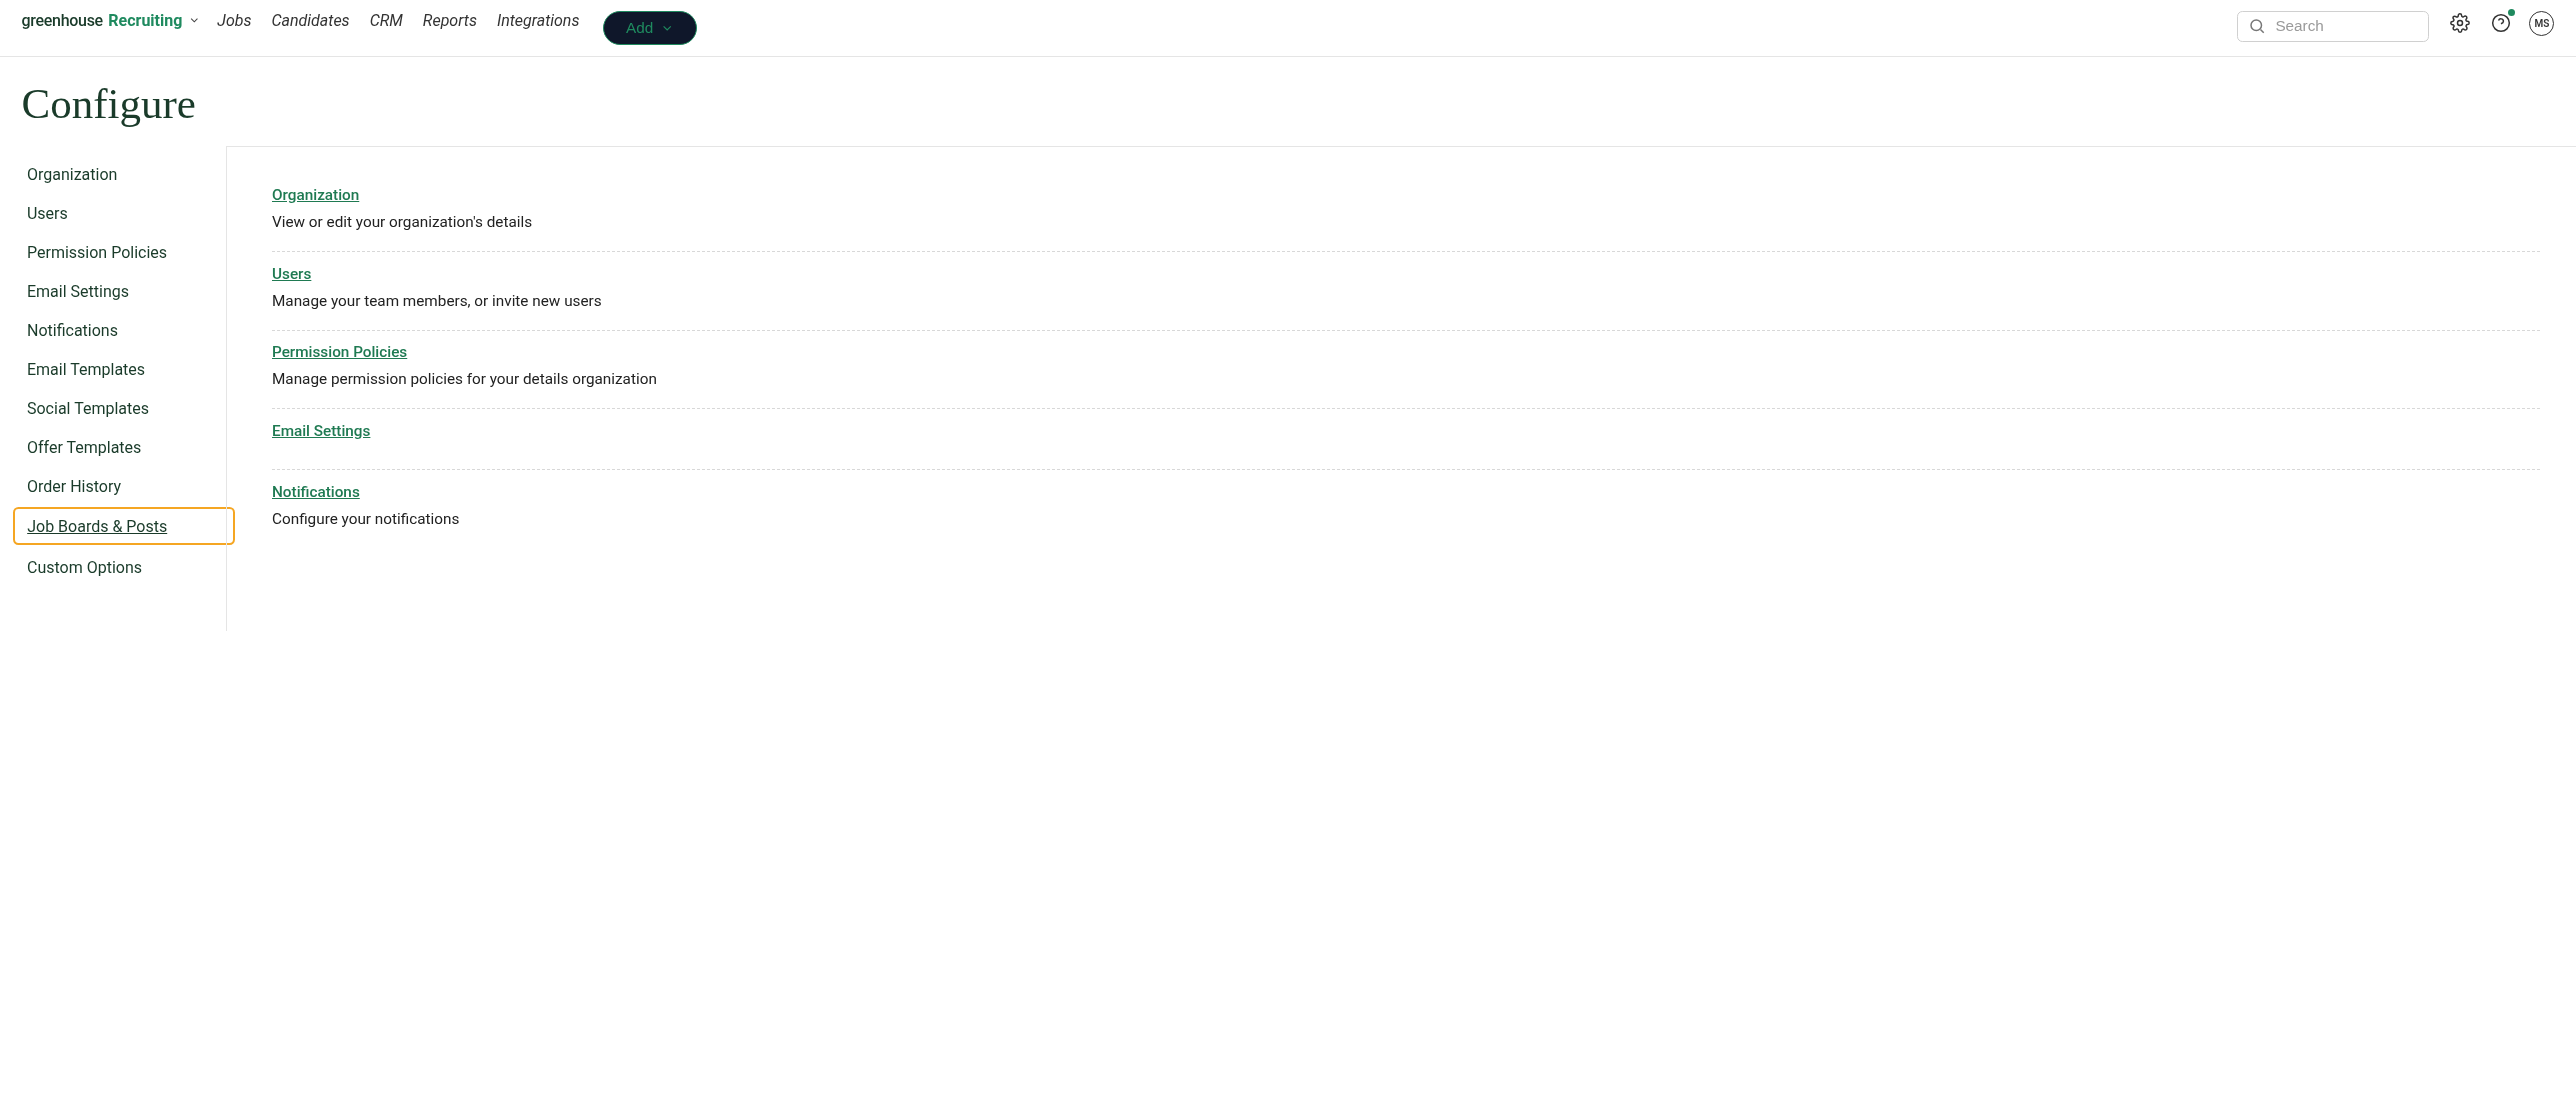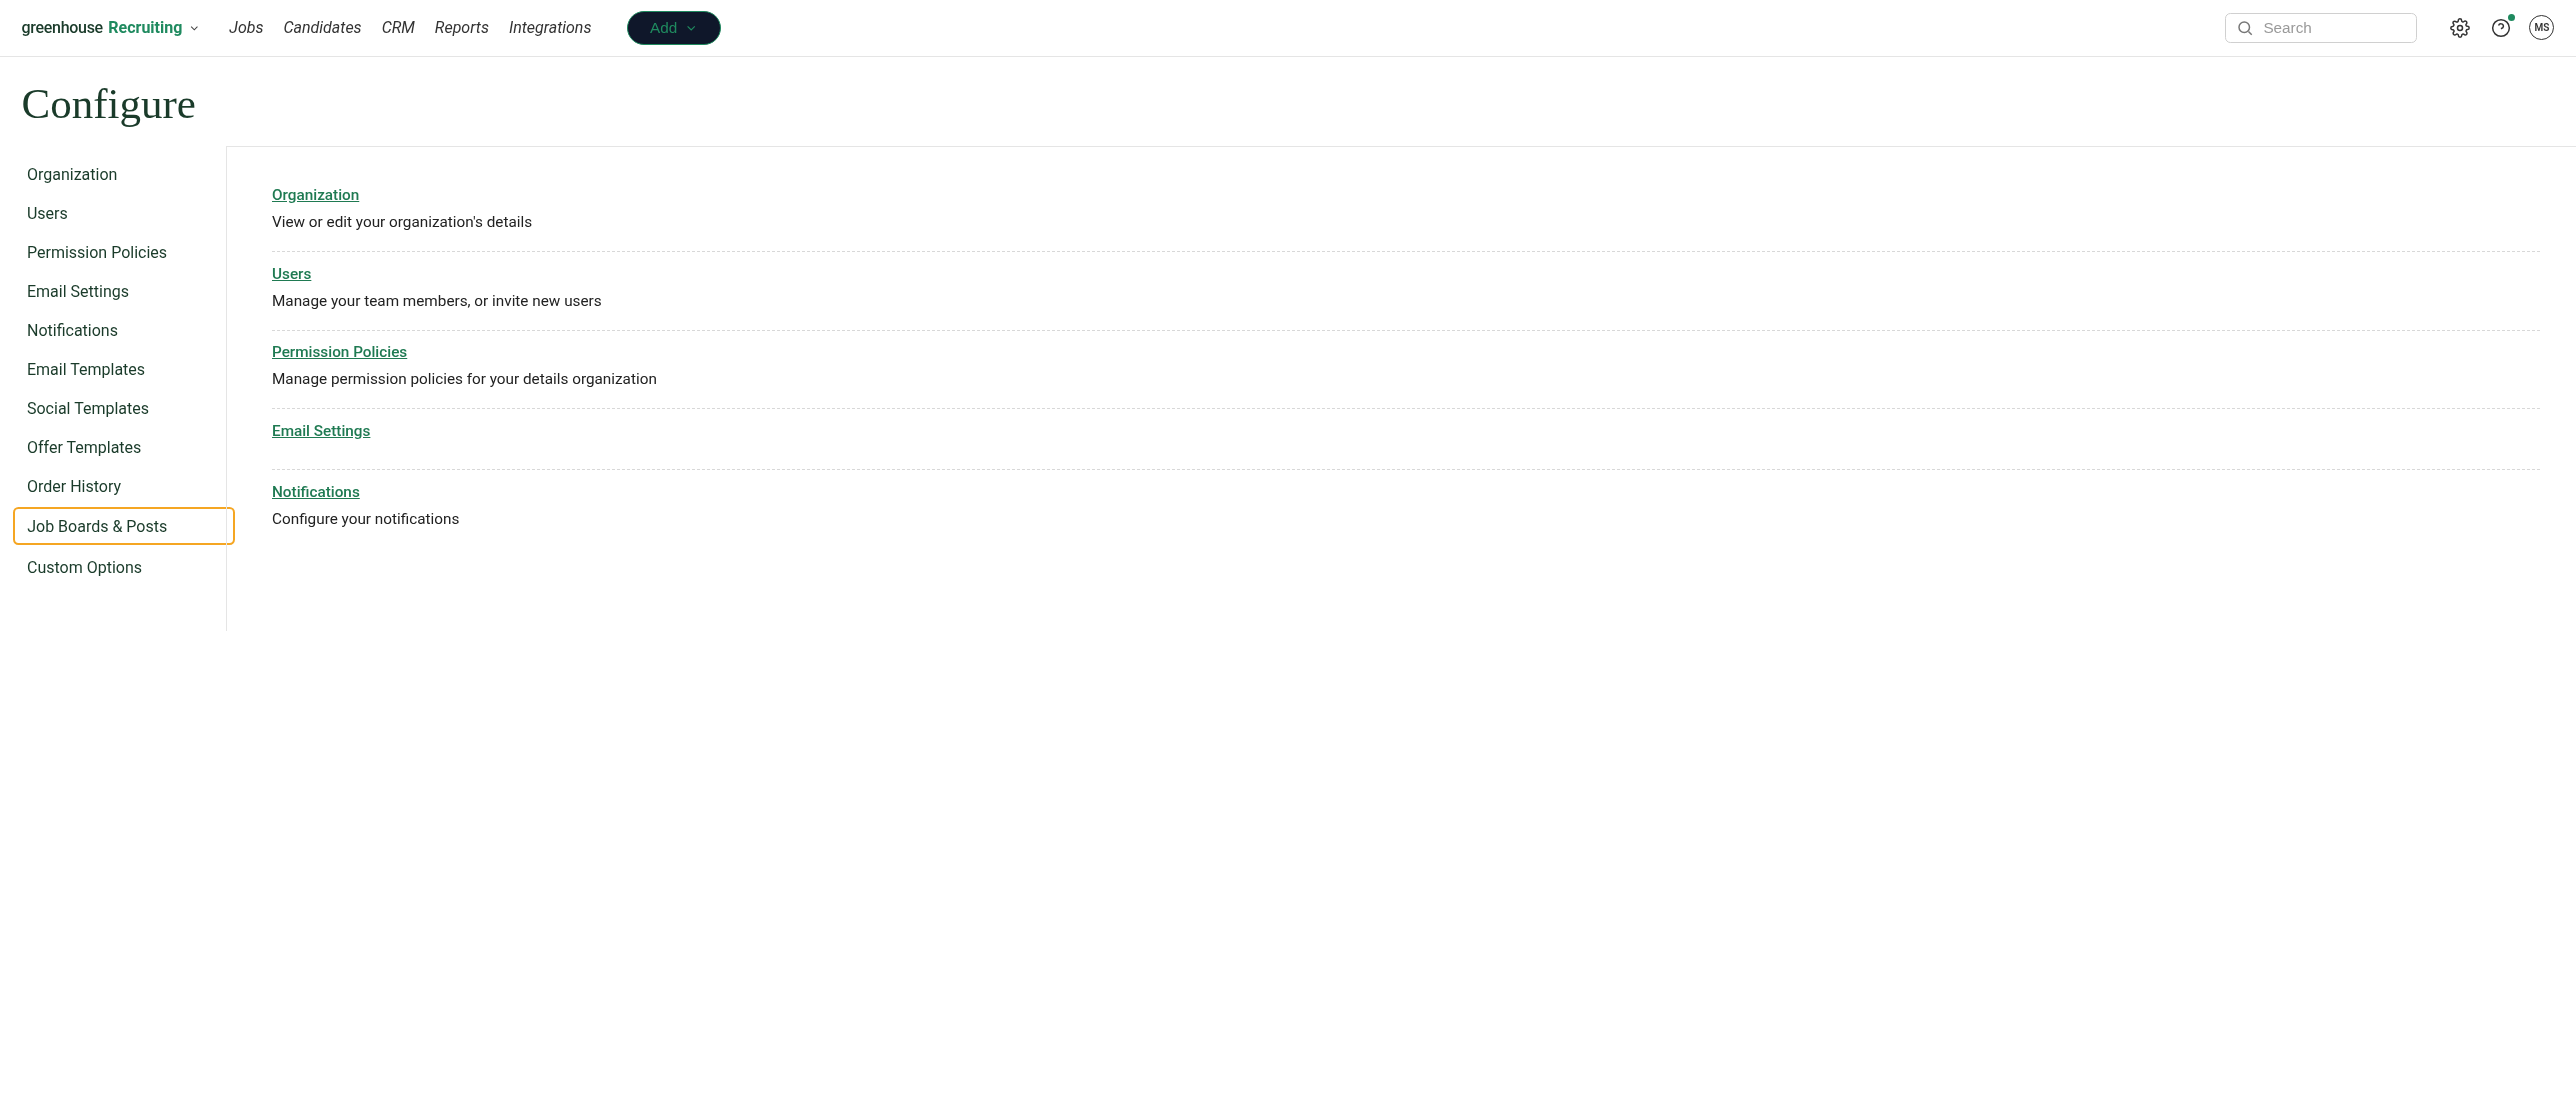--- a/index.html
+++ b/index.html
@@ -4,24 +4,24 @@
 <style>
   * { box-sizing: border-box; margin: 0; padding: 0; }
   body {
     font-family: -apple-system, BlinkMacSystemFont, "Segoe UI", Roboto, Helvetica, Arial, sans-serif;
     background: #fff;
     color: #222;
     font-size: 14.4px;
   }
   .topbar {
     display: flex;
-    align-items: center;
+    align-items: flex-start;
     padding: 10.8px 21.6px;
     border-bottom: 0.9px solid #e5e5e5;
-    gap: 20px;
+    gap: 8px;
   }
   .logo {
     display: flex;
     align-items: center;
     gap: 5.4px;
     margin-right: 9px;
   }
   .logo-greenhouse {
     color: #1a3b2a;
     font-weight: 500;
@@ -122,20 +122,21 @@
     padding: 10px 5.4px;
     font-size: 16px;
     color: #1a3b2a;
     cursor: pointer;
   }
   .sidebar-item.highlight {
     border: 2.7px solid #f5a623;
     border-radius: 5.4px;
     margin: 1.8px -9px 3.6px -9px;
     padding: 7.2px 12.6px;
+    text-decoration: underline;
   }
   .main-panel {
     flex: 1;
     border: 0.9px solid #e5e5e5;
     border-right: none;
     border-bottom: none;
     margin-left: 0;
     padding: 27px 36px 18px 45px;
     min-height: 485px;
   }

